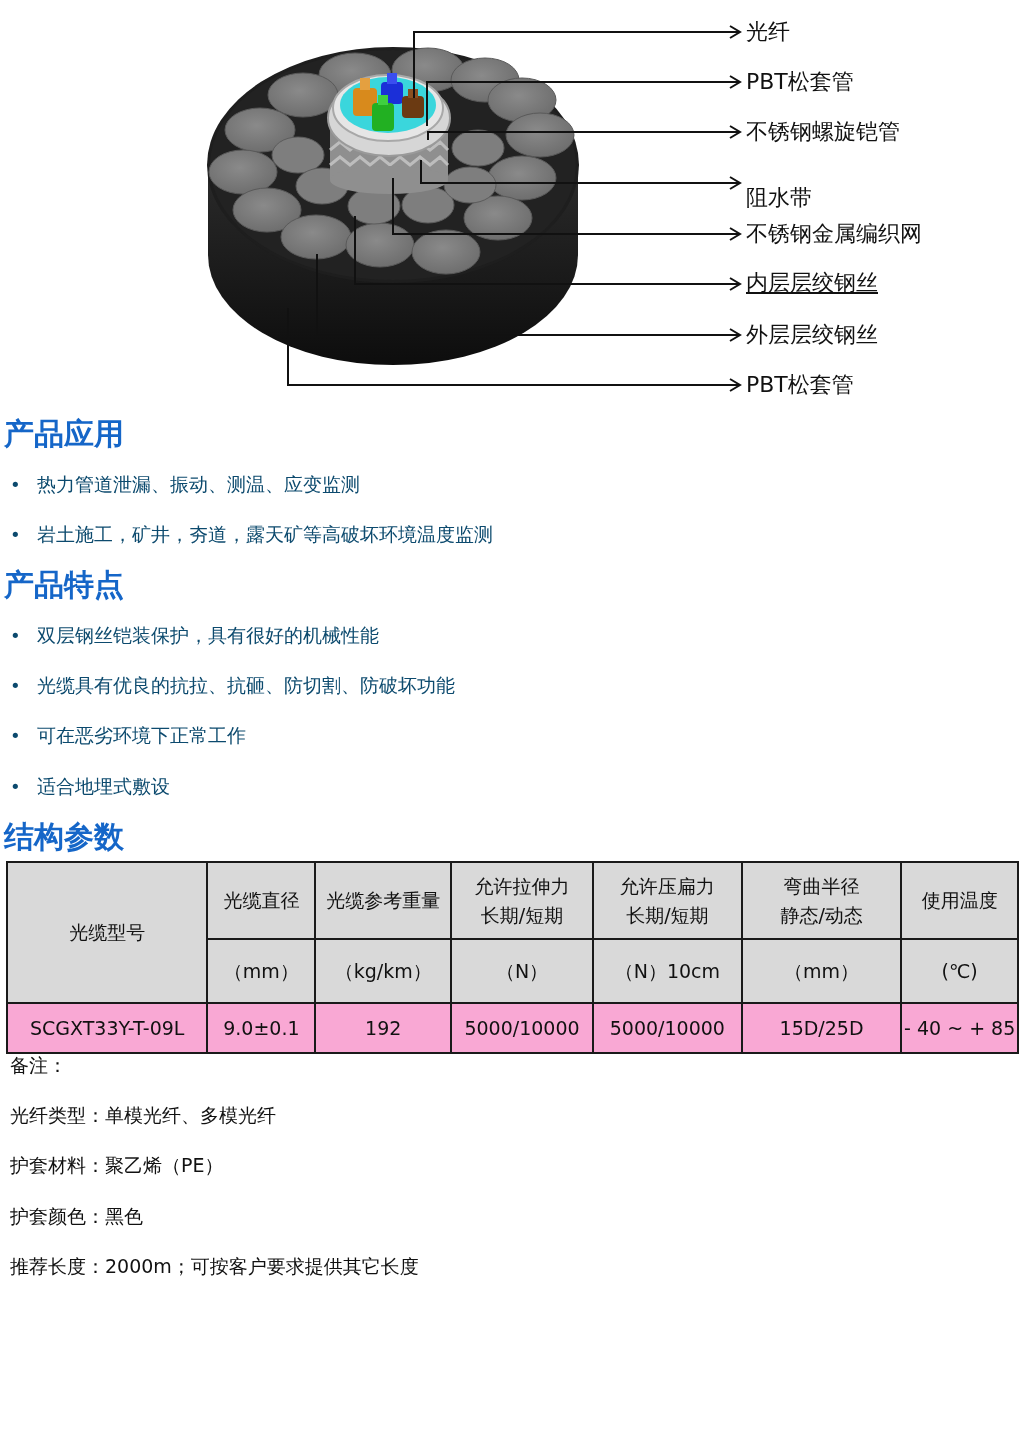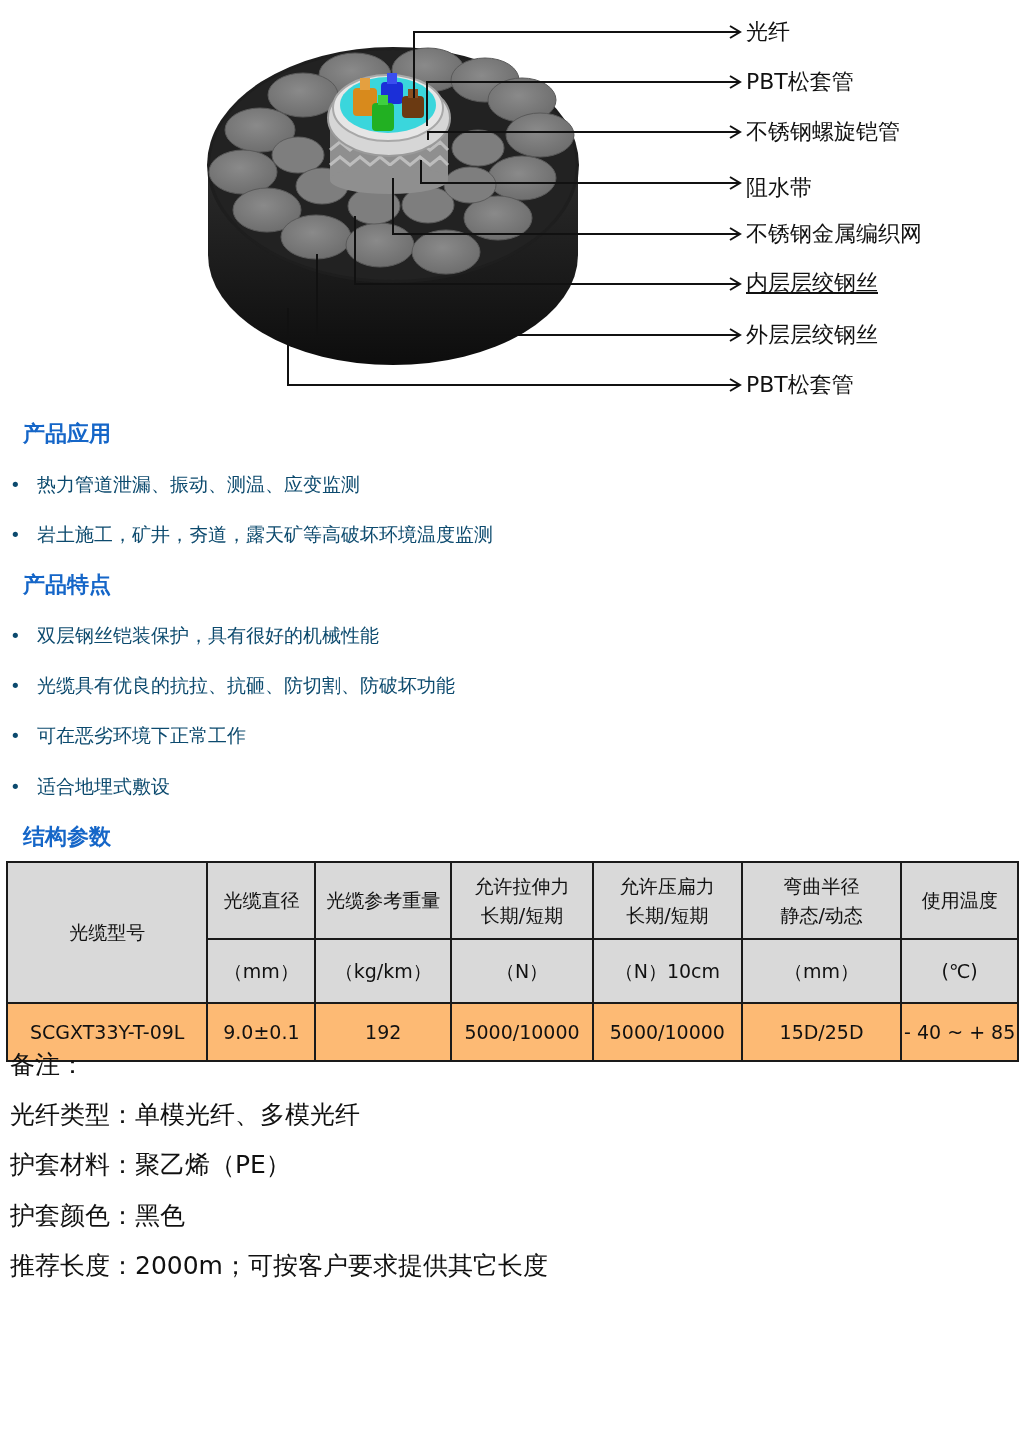--- a/index.html
+++ b/index.html
@@ -9,42 +9,42 @@
   
   .diagram { position: absolute; left: 0; top: 0; width: 896px; height: 410px; }
   .diagram svg { position: absolute; left: 0; top: 0; }
   .callout-label {
     position: absolute; left: 746px; font-size: 22px; line-height: 26px; color: #111;
     white-space: nowrap;
   }
 
   
   .section-title {
-    position: absolute; left: 23px; font-size: 22px; font-weight: bold; color: #1566c8; line-height: 26px;
+    position: absolute; left: 4px; font-size: 30px; font-weight: bold; color: #1566c8; line-height: 26px;
   }
   .bullet-item {
     position: absolute; left: 10px; font-size: 19px; line-height: 24px; color: #0c4a6e; white-space: nowrap;
   }
   .bullet-item .dot { display: inline-block; width: 27px; font-size: 18px; }
 
   
   table.spec {
     position: absolute; left: 6px; top: 861px; width: 1013px; border-collapse: collapse;
     font-size: 19px; color: #111;
   }
   table.spec td {
     border: 2px solid #1a1a1a; text-align: center; vertical-align: middle; line-height: 29px;
   }
   table.spec tr.hdr td { background: #d9d9d9; }
   table.spec tr.r1 td { height: 77px; }
   table.spec tr.r2 td { height: 64px; }
-  table.spec tr.r3 td { height: 58px; background: #fdba74; }
+  table.spec tr.r3 td { height: 50px; background: #f9a8d4; }
 
   .note-line {
-    position: absolute; left: 10px; font-size: 25px; line-height: 24px; color: #111; white-space: nowrap;
+    position: absolute; left: 10px; font-size: 19px; line-height: 24px; color: #111; white-space: nowrap;
   }
 </style>
 </head>
 <body>
 
 <div class="diagram">
   <svg width="1024" height="410" viewBox="0 0 1024 410">
     <defs>
       <radialGradient id="wireTop" cx="45%" cy="40%" r="65%">
         <stop offset="0%" stop-color="#8a8a8a"></stop>
@@ -131,21 +131,21 @@
       <polyline points="730,228 740,234 730,240"></polyline>
       <polyline points="730,278 740,284 730,290"></polyline>
       <polyline points="730,329 740,335 730,341"></polyline>
       <polyline points="730,379 740,385 730,391"></polyline>
     </g>
   </svg>
 
   <div class="callout-label" style="top:19px;">光纤</div>
   <div class="callout-label" style="top:69px;">PBT松套管</div>
   <div class="callout-label" style="top:119px;">不锈钢螺旋铠管</div>
-  <div class="callout-label" style="top:175px;">阻水带</div>
+  <div class="callout-label" style="top:185px;">阻水带</div>
   <div class="callout-label" style="top:221px;">不锈钢金属编织网</div>
   <div class="callout-label" style="top:270px;text-decoration:underline;">内层层绞钢丝</div>
   <div class="callout-label" style="top:322px;">外层层绞钢丝</div>
   <div class="callout-label" style="top:372px;">PBT松套管</div>
 </div>
 
 <div class="section-title" style="top:421px;">产品应用</div>
 <div class="bullet-item" style="top:472px;">
   <span class="dot">•</span><span>热力管道泄漏、振动、测温、应变监测</span>
 </div>

